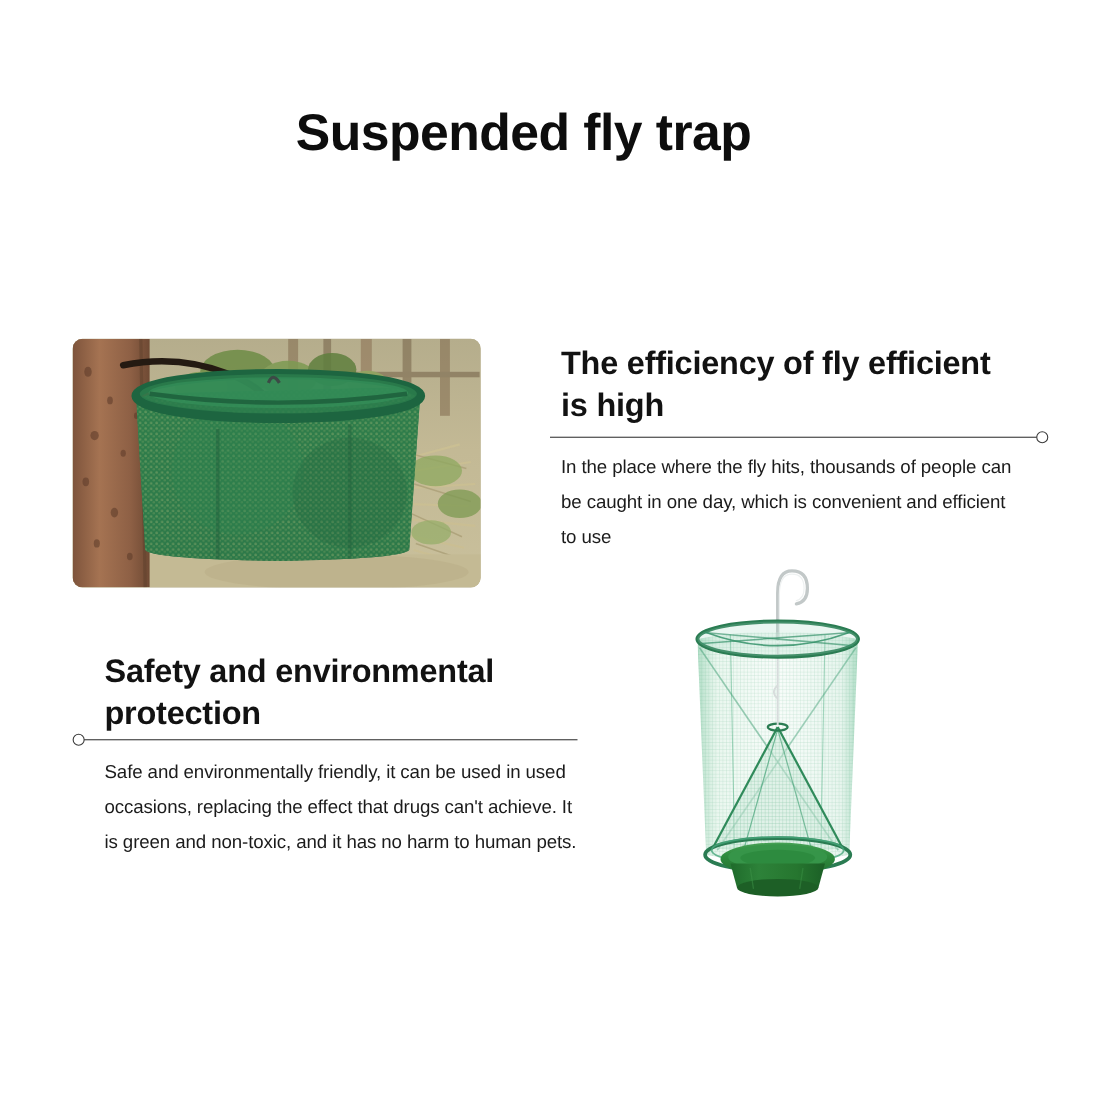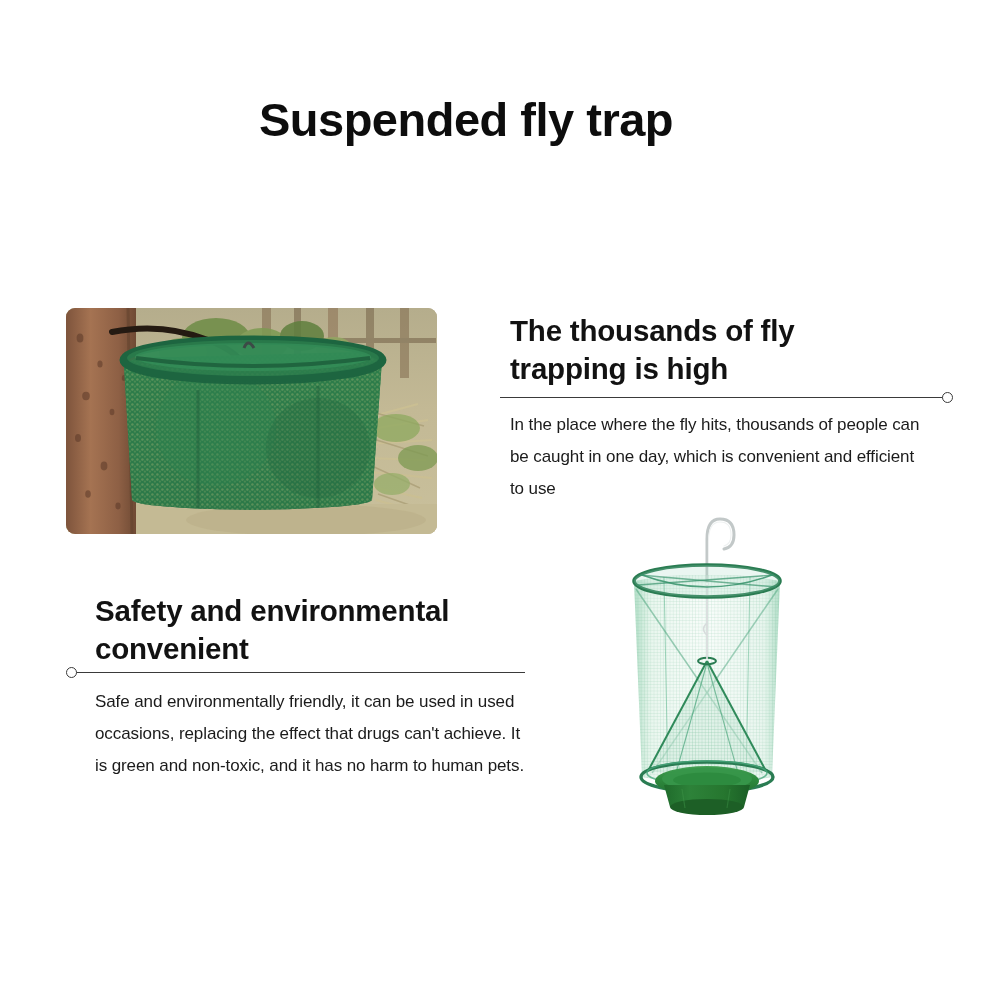--- a/index.html
+++ b/index.html
@@ -17,30 +17,31 @@
     position: relative;
     width: 1000px;
     height: 1000px;
     background: #ffffff;
     overflow: hidden;
   }
 
   
   .page-title {
     position: absolute;
-    left: 16px;
+    left: 0;
     top: 93px;
     width: 900px;
     text-align: center;
     font-size: 47px;
     font-weight: 700;
     letter-spacing: -0.5px;
     color: #0d0d0d;
     line-height: 1.15;
     white-space: nowrap;
+    padding-left: 26px;
   }
 
   
   .photo {
     position: absolute;
     left: 66px;
     top: 308px;
     width: 371px;
     height: 226px;
     border-radius: 9px;
@@ -212,26 +213,26 @@
 
       <ellipse cx="187" cy="52" rx="129" ry="20" fill="none" stroke="#1d6540" stroke-width="9"></ellipse>
       <ellipse cx="187" cy="50" rx="126" ry="18" fill="#2b7c4c" opacity="0.85"></ellipse>
       <ellipse cx="187" cy="49" rx="118" ry="14" fill="#35905a" opacity="0.7"></ellipse>
       <path d="M70 50 Q187 66 304 50" stroke="#1b5b39" stroke-width="4" fill="none" opacity="0.8"></path>
 
       <path d="M178 40 Q182 30 188 40" stroke="#3c4a46" stroke-width="3" fill="none"></path>
     </svg>
   </div>
 
-  <div class="feature-heading" id="feat1-heading">The thousands of fly trapping is high</div>
+  <div class="feature-heading" id="feat1-heading">The efficiency of fly efficient is high</div>
   <div class="rule" id="feat1-rule"></div>
   <div class="rule-dot" id="feat1-dot"></div>
   <div class="feature-body" id="feat1-body">In the place where the fly hits, thousands of people can be caught in one day, which is convenient and efficient to use</div>
 
-  <div class="feature-heading" id="feat2-heading">Safety and environmental convenient</div>
+  <div class="feature-heading" id="feat2-heading">Safety and environmental protection</div>
   <div class="rule" id="feat2-rule"></div>
   <div class="rule-dot" id="feat2-dot"></div>
   <div class="feature-body" id="feat2-body">Safe and environmentally friendly, it can be used in used occasions, replacing the effect that drugs can't achieve. It is green and non-toxic, and it has no harm to human pets.</div>
 
   <div class="product">
     <svg viewBox="0 0 190 320" aria-hidden="true">
       <defs>
         <linearGradient id="meshBody" x1="0" y1="0" x2="1" y2="0">
           <stop offset="0%" stop-color="#8fcfae" stop-opacity="0.85"></stop>
           <stop offset="14%" stop-color="#d4eede" stop-opacity="0.5"></stop>

